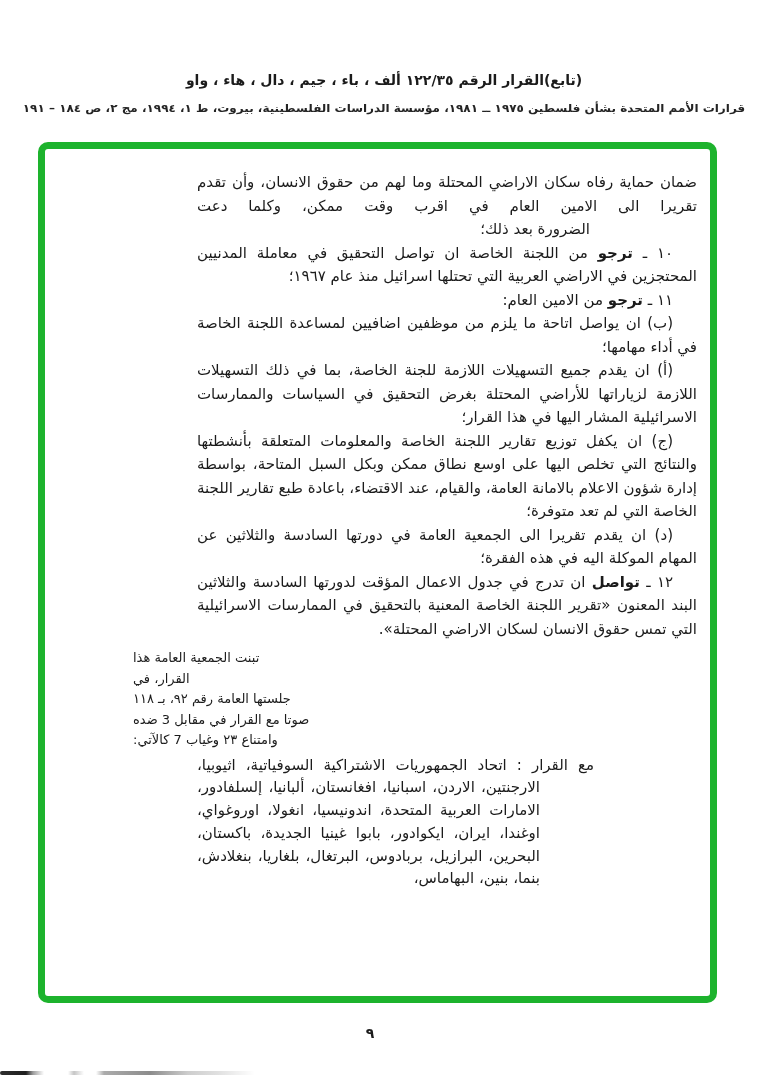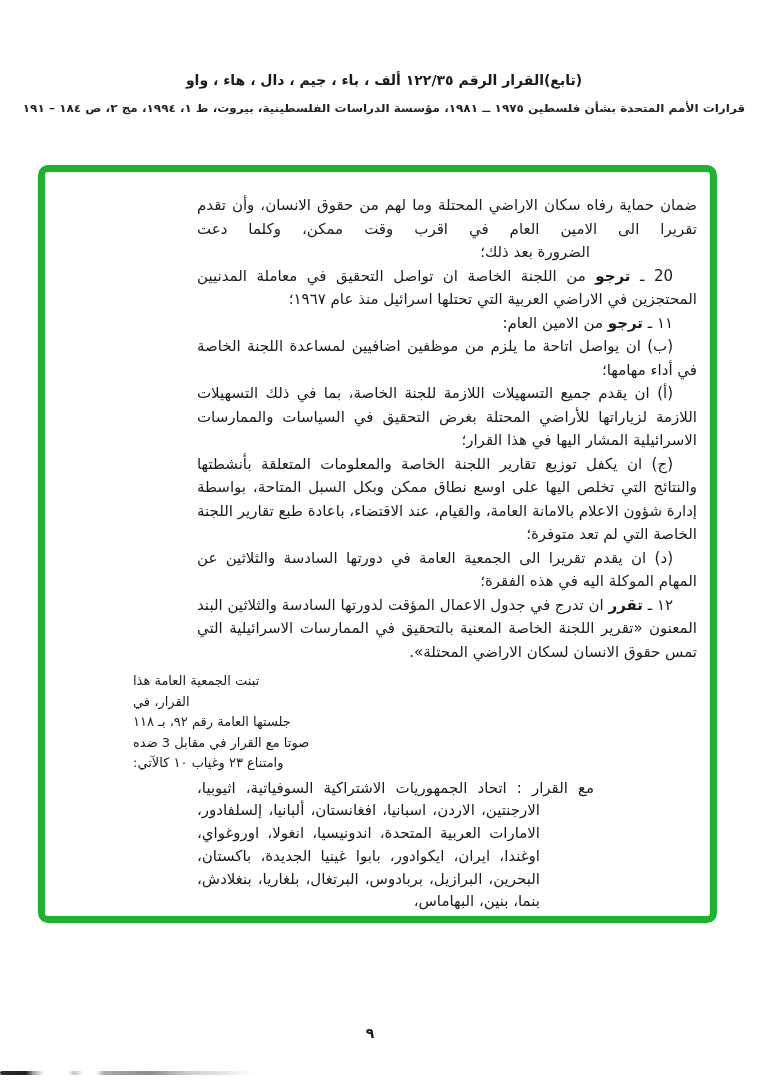--- a/index.html
+++ b/index.html
@@ -26,25 +26,24 @@
     text-align:center;
     direction:rtl;
     font-size:12px;
     font-weight:bold;
     color:#242424;
     transform:scaleY(.92);
   }
   
   .frame{
     left:38px; top:142px;
-    width:679px; height:758px;
+    width:679px; height:861px;
     border:7px solid #1db32d;
     border-radius:10px;
     box-sizing:border-box;
-    margin-top:23px;
   }
   
   .doc{
     position:absolute;
     top:22px; left:152px; right:13px;
     direction:rtl;
     text-align:justify;
     font-size:15px;
     line-height:23.5px;
   }
@@ -99,39 +98,39 @@
   <div class="abs hdr-title">(تابع)القرار الرقم ١٢٢/٣٥ ألف ، باء ، جيم ، دال ، هاء ، واو</div>
 
   <div class="abs hdr-cite">قرارات الأمم المتحدة بشأن فلسطين ١٩٧٥ ــ ١٩٨١، مؤسسة الدراسات الفلسطينية، بيروت، ط ١، ١٩٩٤، مج ٢، ص ١٨٤ – ١٩١</div>
 
   <div class="abs frame">
     <div class="doc">
 
       <p class="just cont-start">ضمان حماية رفاه سكان الاراضي المحتلة وما لهم من حقوق الانسان، وأن تقدم تقريرا الى الامين العام في اقرب وقت ممكن، وكلما دعت</p>
       <p class="endline">الضرورة بعد ذلك؛</p>
 
-      <p class="just ind"><span>20 ـ </span><span class="b">ترجو</span><span> من اللجنة الخاصة ان تواصل التحقيق في معاملة المدنيين المحتجزين في الاراضي العربية التي تحتلها اسرائيل منذ عام ١٩٦٧؛</span></p>
+      <p class="just ind"><span>١٠ ـ </span><span class="b">ترجو</span><span> من اللجنة الخاصة ان تواصل التحقيق في معاملة المدنيين المحتجزين في الاراضي العربية التي تحتلها اسرائيل منذ عام ١٩٦٧؛</span></p>
 
       <p class="just ind"><span>١١ ـ </span><span class="b">ترجو</span><span> من الامين العام:</span></p>
 
       <p class="just ind"><span>(ب)</span><span> ان يواصل اتاحة ما يلزم من موظفين اضافيين لمساعدة اللجنة الخاصة في أداء مهامها؛</span></p>
 
       <p class="just ind"><span>(أ)</span><span> ان يقدم جميع التسهيلات اللازمة للجنة الخاصة، بما في ذلك التسهيلات اللازمة لزياراتها للأراضي المحتلة بغرض التحقيق في السياسات والممارسات الاسرائيلية المشار اليها في هذا القرار؛</span></p>
 
       <p class="just ind"><span>(ج)</span><span> ان يكفل توزيع تقارير اللجنة الخاصة والمعلومات المتعلقة بأنشطتها والنتائج التي تخلص اليها على اوسع نطاق ممكن وبكل السبل المتاحة، بواسطة إدارة شؤون الاعلام بالامانة العامة، والقيام، عند الاقتضاء، باعادة طبع تقارير اللجنة الخاصة التي لم تعد متوفرة؛</span></p>
 
       <p class="just ind"><span>(د)</span><span> ان يقدم تقريرا الى الجمعية العامة في دورتها السادسة والثلاثين عن المهام الموكلة اليه في هذه الفقرة؛</span></p>
 
-      <p class="just ind"><span>١٢ ـ </span><span class="b">تقرر</span><span> ان تدرج في جدول الاعمال المؤقت لدورتها السادسة والثلاثين البند المعنون «تقرير اللجنة الخاصة المعنية بالتحقيق في الممارسات الاسرائيلية التي تمس حقوق الانسان لسكان الاراضي المحتلة».</span></p>
+      <p class="just ind"><span>١٢ ـ </span><span class="b">تواصل</span><span> ان تدرج في جدول الاعمال المؤقت لدورتها السادسة والثلاثين البند المعنون «تقرير اللجنة الخاصة المعنية بالتحقيق في الممارسات الاسرائيلية التي تمس حقوق الانسان لسكان الاراضي المحتلة».</span></p>
 
       <div class="adoption">
         <div class="ad-line first">تبنت الجمعية العامة هذا القرار، في</div>
         <div class="ad-line">جلستها العامة رقم ٩٢، بـ ١١٨</div>
         <div class="ad-line">صوتا مع القرار في مقابل 3 ضده</div>
-        <div class="ad-line">وامتناع ٢٣ وغياب ١٠ كالآتي:</div>
+        <div class="ad-line">وامتناع ٢٣ وغياب 7 كالآتي:</div>
       </div>
 
       <p class="vote"><span>مع القرار : </span><span> اتحاد الجمهوريات الاشتراكية السوفياتية، اثيوبيا، الارجنتين، الاردن، اسبانيا، افغانستان، ألبانيا، إلسلفادور، الامارات العربية المتحدة، اندونيسيا، انغولا، اوروغواي، اوغندا، ايران، ايكوادور، بابوا غينيا الجديدة، باكستان، البحرين، البرازيل، بربادوس، البرتغال، بلغاريا، بنغلادش، بنما، بنين، البهاماس،</span></p>
 
     </div>
   </div>
 
   <div class="abs pagenum">٩</div>
 
   <div class="abs smudge"></div>

